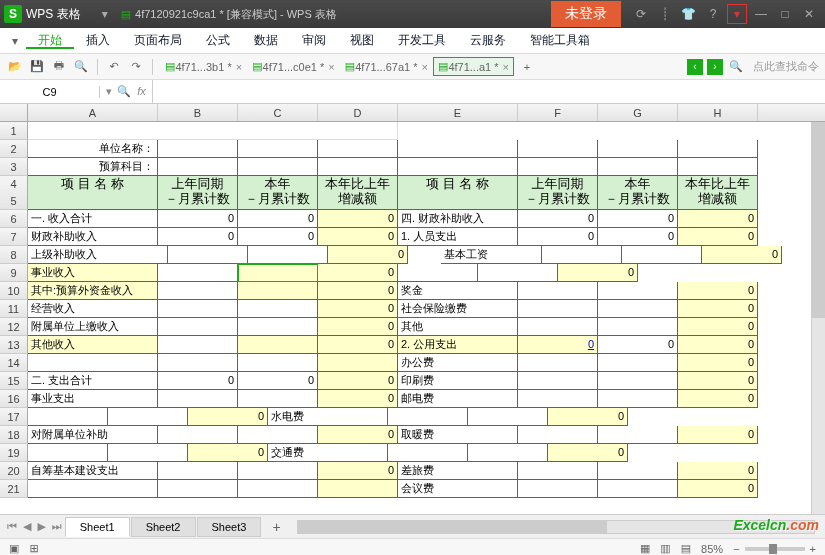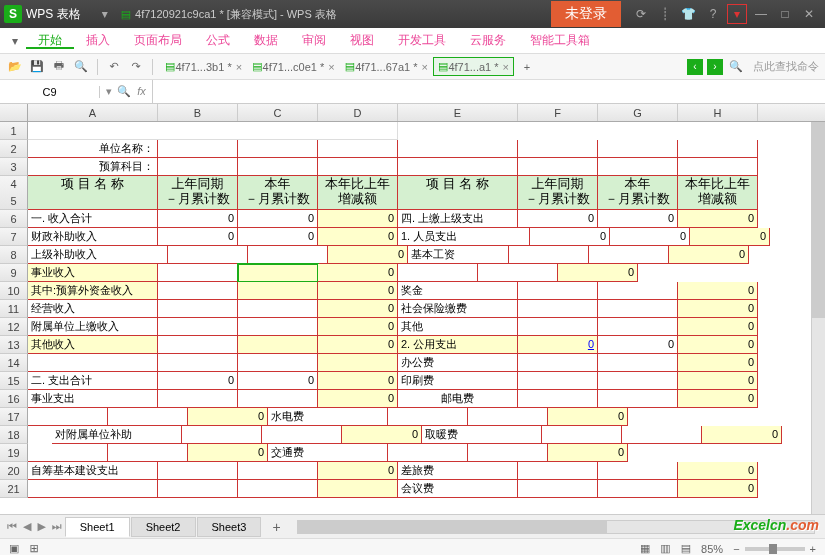--- a/index.html
+++ b/index.html
@@ -9,21 +9,21 @@
 .titlebar .logo { width: 18px; height: 18px; background: #1aad19; color: #fff; display: flex; align-items: center; justify-content: center; font-weight: bold; font-size: 12px; border-radius: 2px; margin-right: 4px; }
 .titlebar .app-name { color: #fff; font-size: 12px; margin-right: 12px; }
 .titlebar .file-icon { color: #1aad19; margin: 0 4px; }
 .titlebar .spacer { flex: 1; }
 .titlebar .login-btn { background: #e25d33; color: #fff; padding: 4px 14px; font-size: 14px; margin-right: 8px; }
 .titlebar .tb-icon { width: 20px; height: 20px; display: inline-flex; align-items: center; justify-content: center; color: #aaa; margin: 0 2px; font-size: 12px; }
 .titlebar .tb-icon.red { border: 1px solid #d33; color: #d33; }
 
 .menubar { height: 26px; background: #fff; border-bottom: 1px solid #ddd; display: flex; align-items: center; padding: 0 4px; font-size: 12px; }
 .menubar .menu-icon { width: 22px; text-align: center; color: #666; }
-.menubar .menu-item { padding: 0 12px; color: #ec4899; }
+.menubar .menu-item { padding: 0 12px; color: #0f172a; }
 .menubar .menu-item.active { color: #1aad19; border-bottom: 2px solid #1aad19; }
 
 .toolbar { height: 26px; background: #f7f7f7; border-bottom: 1px solid #ddd; display: flex; align-items: center; padding: 0 6px; font-size: 11px; color: #666; gap: 4px; }
 .toolbar .tbtn { width: 18px; height: 18px; display: inline-flex; align-items: center; justify-content: center; }
 .toolbar .sep { width: 1px; height: 16px; background: #ccc; margin: 0 3px; }
 .toolbar .tab { display: inline-flex; align-items: center; padding: 2px 4px; border: 1px solid transparent; }
 .toolbar .tab.active { background: #e8f5e9; border: 1px solid #1aad19; }
 .toolbar .tab .close { margin-left: 4px; color: #888; }
 .toolbar .nav-green { width: 16px; height: 16px; background: #1aad19; color: #fff; display: inline-flex; align-items: center; justify-content: center; font-size: 10px; }
 .toolbar .search-hint { color: #999; margin-left: 4px; }
@@ -173,43 +173,43 @@
 －月累计数</div>
         <div class="cell hdr" style="width: 80px; height: 34px; line-height: 15px; white-space: pre-line;">本年比上年
 增减额</div>
       </div>
       <div class="row ">
         <div class="rh">6</div>
         <div class="cell " style="width: 130px;">一. 收入合计</div>
         <div class="cell r" style="width: 80px;">0</div>
         <div class="cell r" style="width: 80px;">0</div>
         <div class="cell r yel" style="width: 80px;">0</div>
-        <div class="cell " style="width: 120px;">四. 上缴上级支出</div>
+        <div class="cell " style="width: 120px;">四. 财政补助收入</div>
         <div class="cell r" style="width: 80px;">0</div>
         <div class="cell r" style="width: 80px;">0</div>
         <div class="cell r yel" style="width: 80px;">0</div>
       </div>
       <div class="row ">
         <div class="rh">7</div>
         <div class="cell " style="width: 130px;">  财政补助收入</div>
         <div class="cell r" style="width: 80px;">0</div>
         <div class="cell r" style="width: 80px;">0</div>
         <div class="cell r yel" style="width: 80px;">0</div>
-        <div class="cell " style="width: 132px;">1. 人员支出</div>
+        <div class="cell " style="width: 120px;">1. 人员支出</div>
         <div class="cell r" style="width: 80px;">0</div>
         <div class="cell r" style="width: 80px;">0</div>
         <div class="cell r yel" style="width: 80px;">0</div>
       </div>
       <div class="row ">
         <div class="rh">8</div>
         <div class="cell " style="width: 140px;">  上级补助收入</div>
         <div class="cell r" style="width: 80px;"></div>
         <div class="cell r" style="width: 80px;"></div>
         <div class="cell r yel" style="width: 80px;">0</div>
-        <div class="cell " style="width: 101px;">  基本工资</div>
+        <div class="cell " style="width: 101px; margin-left: 33px;">  基本工资</div>
         <div class="cell r" style="width: 80px;"></div>
         <div class="cell r" style="width: 80px;"></div>
         <div class="cell r yel" style="width: 80px;">0</div>
       </div>
       <div class="row ">
         <div class="rh">9</div>
         <div class="cell yel" style="width: 130px;">  事业收入</div>
         <div class="cell r" style="width: 80px;"></div>
         <div class="cell r selected yel" style="width: 80px;"></div>
         <div class="cell r yel" style="width: 80px;">0</div>
@@ -282,38 +282,38 @@
         <div class="cell r" style="width: 80px;"></div>
         <div class="cell r" style="width: 80px;"></div>
         <div class="cell r yel" style="width: 80px;">0</div>
       </div>
       <div class="row ">
         <div class="rh">16</div>
         <div class="cell " style="width: 130px;">  事业支出</div>
         <div class="cell r" style="width: 80px;"></div>
         <div class="cell r" style="width: 80px;"></div>
         <div class="cell r yel" style="width: 80px;">0</div>
-        <div class="cell " style="width: 120px; text-align: center;">  邮电费</div>
+        <div class="cell " style="width: 120px;">  邮电费</div>
         <div class="cell r" style="width: 80px;"></div>
         <div class="cell r" style="width: 80px;"></div>
         <div class="cell r yel" style="width: 80px;">0</div>
       </div>
       <div class="row ">
         <div class="rh">17</div>
         <div class="cell r" style="width: 80px;"></div>
         <div class="cell r" style="width: 80px;"></div>
         <div class="cell r yel" style="width: 80px;">0</div>
         <div class="cell " style="width: 120px;">  水电费</div>
         <div class="cell r" style="width: 80px;"></div>
         <div class="cell r" style="width: 80px;"></div>
         <div class="cell r yel" style="width: 80px;">0</div>
       </div>
       <div class="row ">
         <div class="rh">18</div>
-        <div class="cell " style="width: 130px; margin-left: 24px;">  对附属单位补助</div>
+        <div class="cell " style="width: 130px;">  对附属单位补助</div>
         <div class="cell r" style="width: 80px;"></div>
         <div class="cell r" style="width: 80px;"></div>
         <div class="cell r yel" style="width: 80px;">0</div>
         <div class="cell " style="width: 120px;">  取暖费</div>
         <div class="cell r" style="width: 80px;"></div>
         <div class="cell r" style="width: 80px;"></div>
         <div class="cell r yel" style="width: 80px;">0</div>
       </div>
       <div class="row ">
         <div class="rh">19</div>

